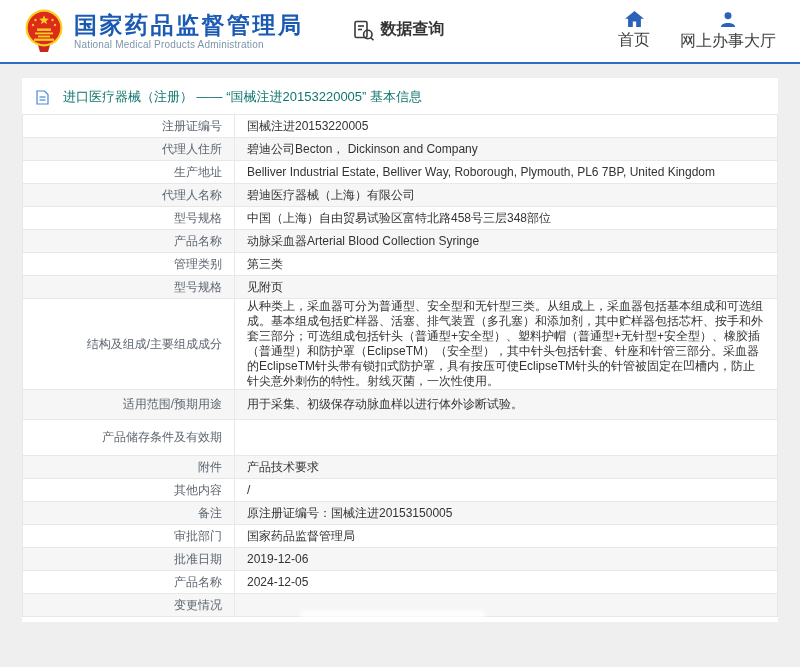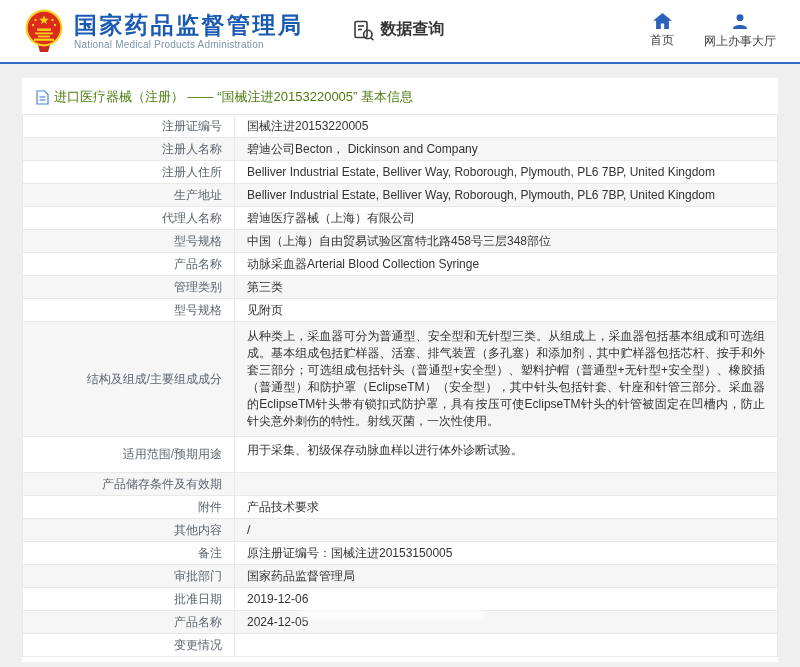--- a/index.html
+++ b/index.html
@@ -25,33 +25,33 @@
   .brand-sub { font-size:10px; color:#7e95ab; letter-spacing:.2px; margin-top:1px; }
 
   .data-query {
     margin-left:48px; display:flex; gap:5px;
     font-size:16px; font-weight:bold; color:#333; cursor:pointer;
   }
 
   .top-nav { margin-left:auto; display:flex; gap:30px; }
   .nav-item {
     display:flex; flex-direction:column; align-items:center; gap:3px;
-    font-size:12px; color:#3f3f3f; cursor:pointer;
+    font-size:16px; color:#3f3f3f; cursor:pointer;
   }
 
   .blue-line { height:2px; background:#2f6cc3; }
 
   
   .main-wrap { padding:14px 22px 0 22px; }
   .card { background:#ffffff; padding-bottom:5px; }
 
   .breadcrumb {
-    display:flex; align-items:center; gap:5px;
+    display:flex; align-items:center; gap:14px;
     padding:10px 14px 8px 14px;
-    font-size:13px; color:#4d7c0f;
+    font-size:13px; color:#0f766e;
   }
 
   
   table.info { width:100%; border-collapse:collapse; font-size:12px; }
   table.info th, table.info td {
     border:1px solid #e8e8e8;
     padding:0 12px;
     line-height:15px;
     vertical-align:middle;
   }
@@ -145,26 +145,22 @@
       <span>进口医疗器械（注册） —— “国械注进20153220005” 基本信息</span>
     </div>
 
     <table class="info">
       <tbody id="info-tbody">
           <tr>
             <th>注册证编号</th>
             <td>国械注进20153220005</td>
           </tr>
           <tr>
-            <th>注册人名称</th>
+            <th>代理人住所</th>
             <td>碧迪公司Becton， Dickinson and Company</td>
-          </tr>
-          <tr>
-            <th>注册人住所</th>
-            <td>Belliver Industrial Estate, Belliver Way, Roborough, Plymouth, PL6 7BP, United Kingdom</td>
           </tr>
           <tr>
             <th>生产地址</th>
             <td>Belliver Industrial Estate, Belliver Way, Roborough, Plymouth, PL6 7BP, United Kingdom</td>
           </tr>
           <tr>
             <th>代理人名称</th>
             <td>碧迪医疗器械（上海）有限公司</td>
           </tr>
           <tr>

